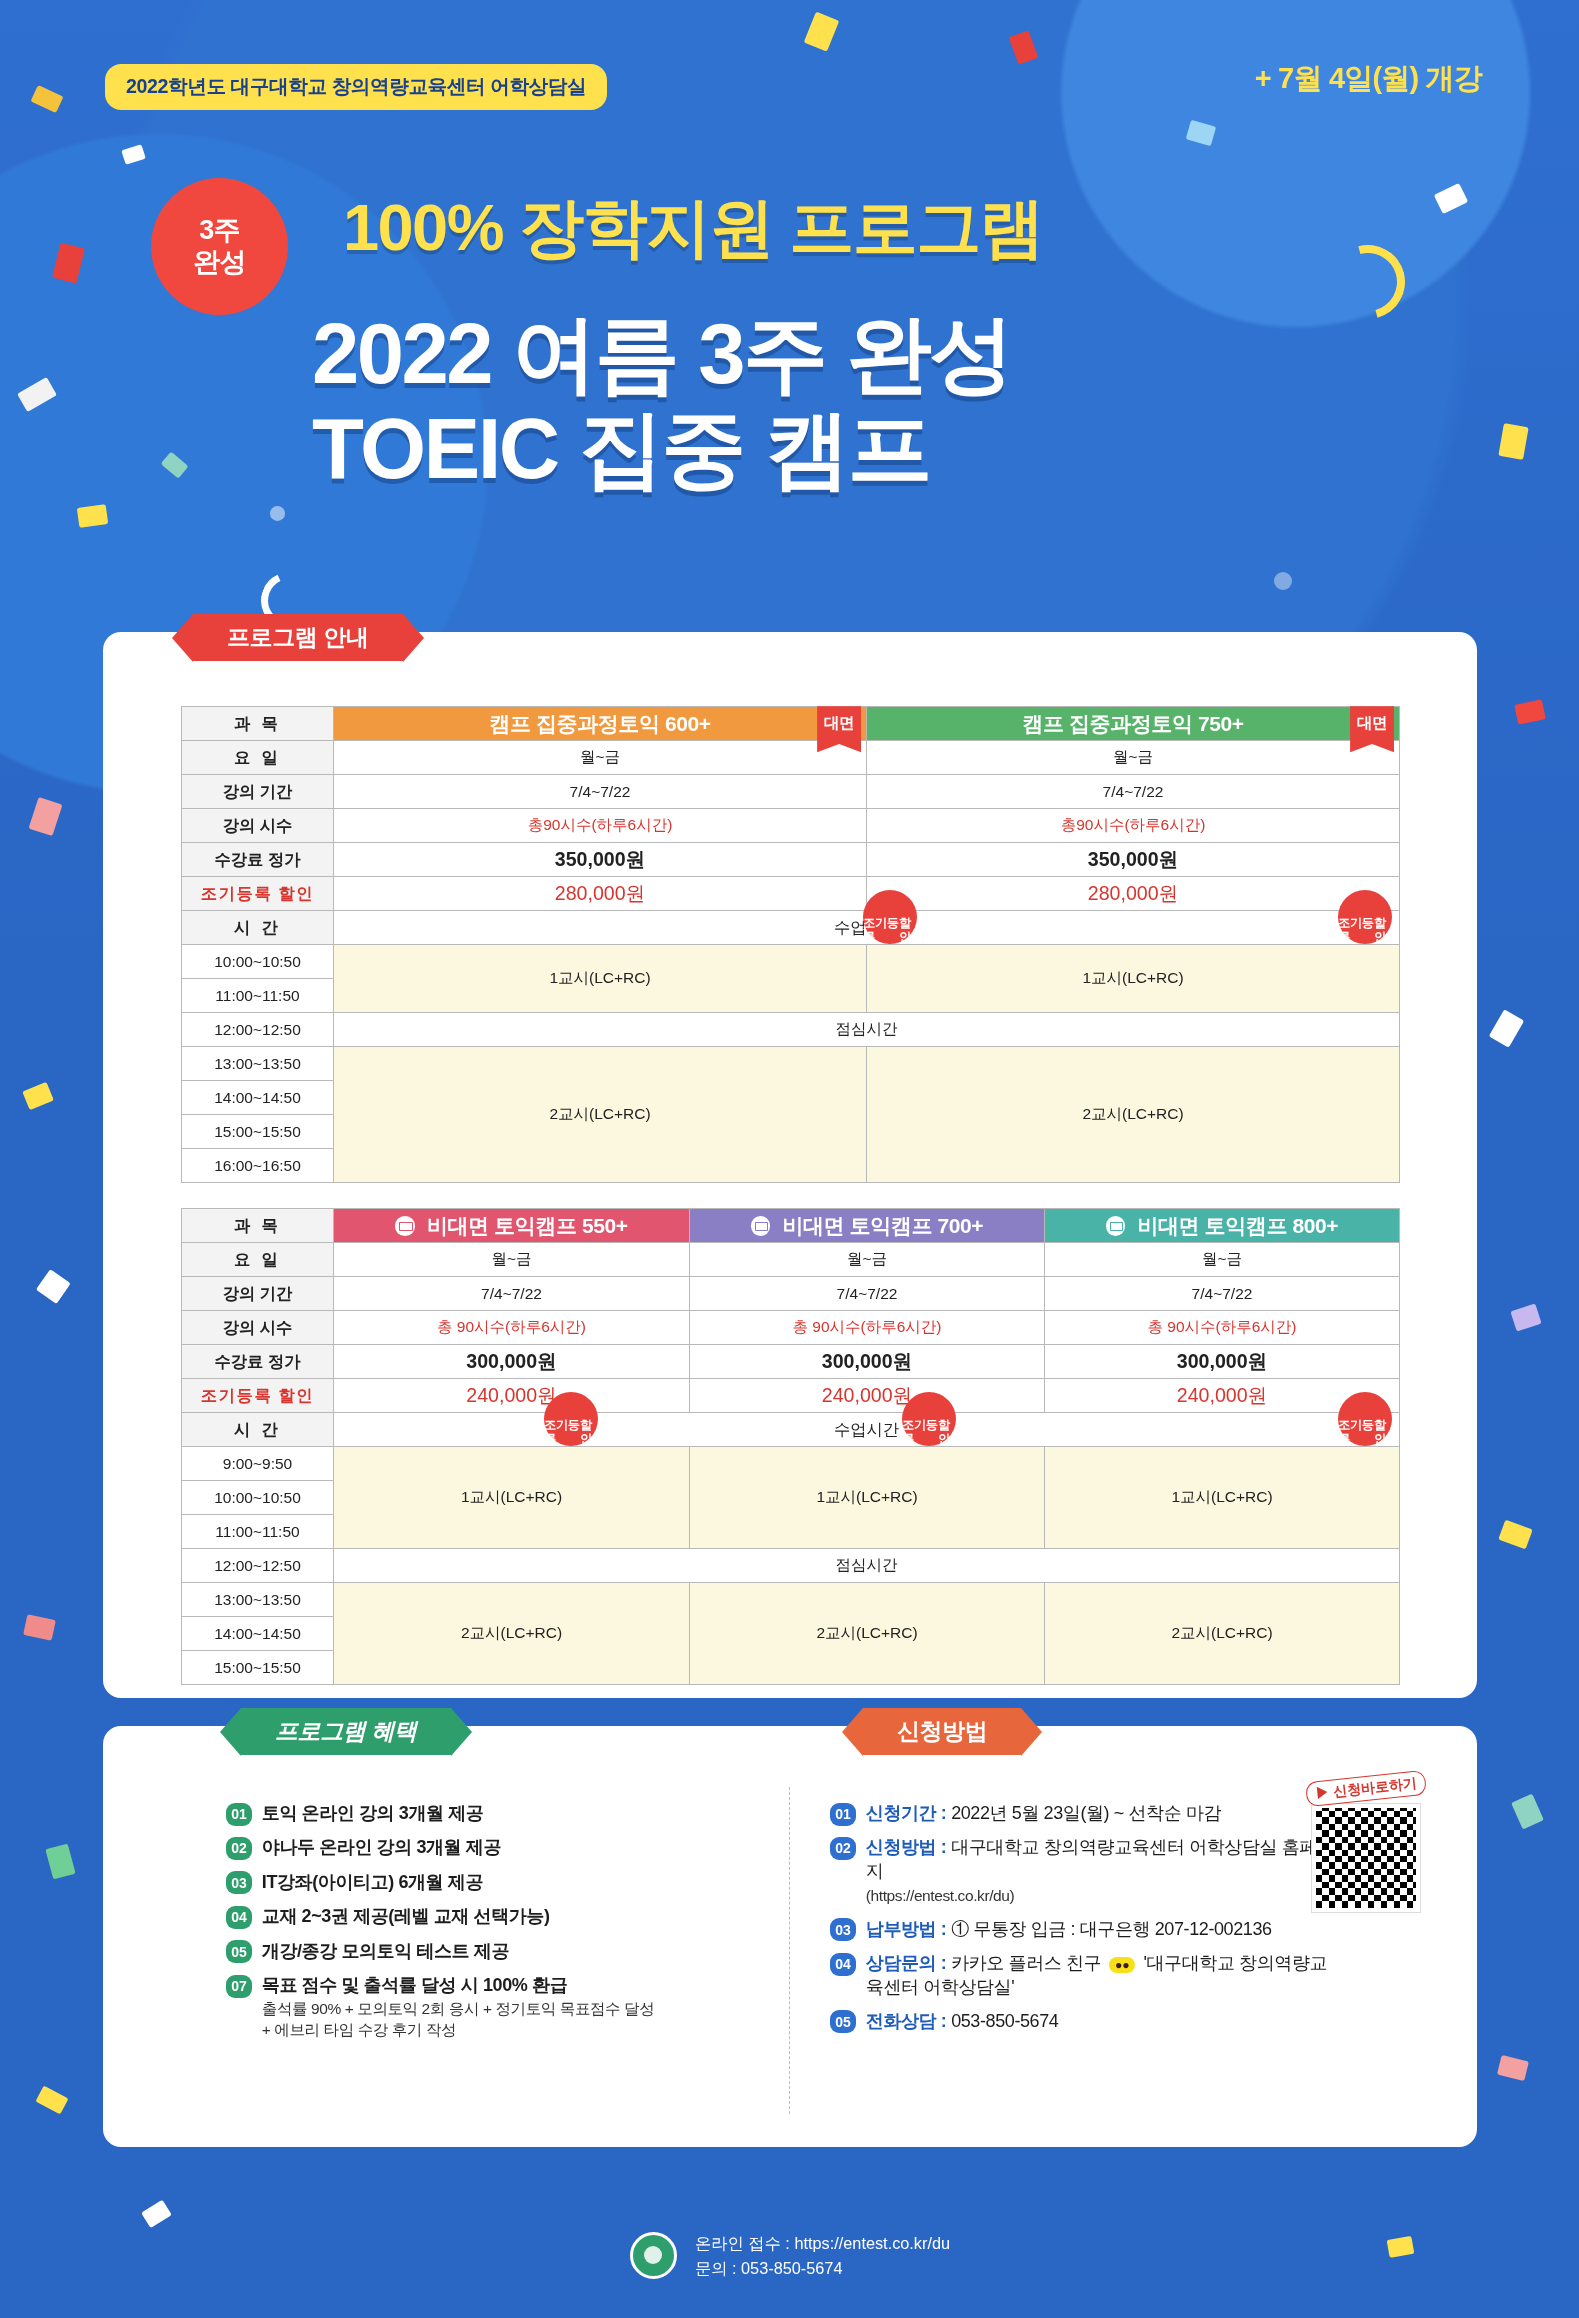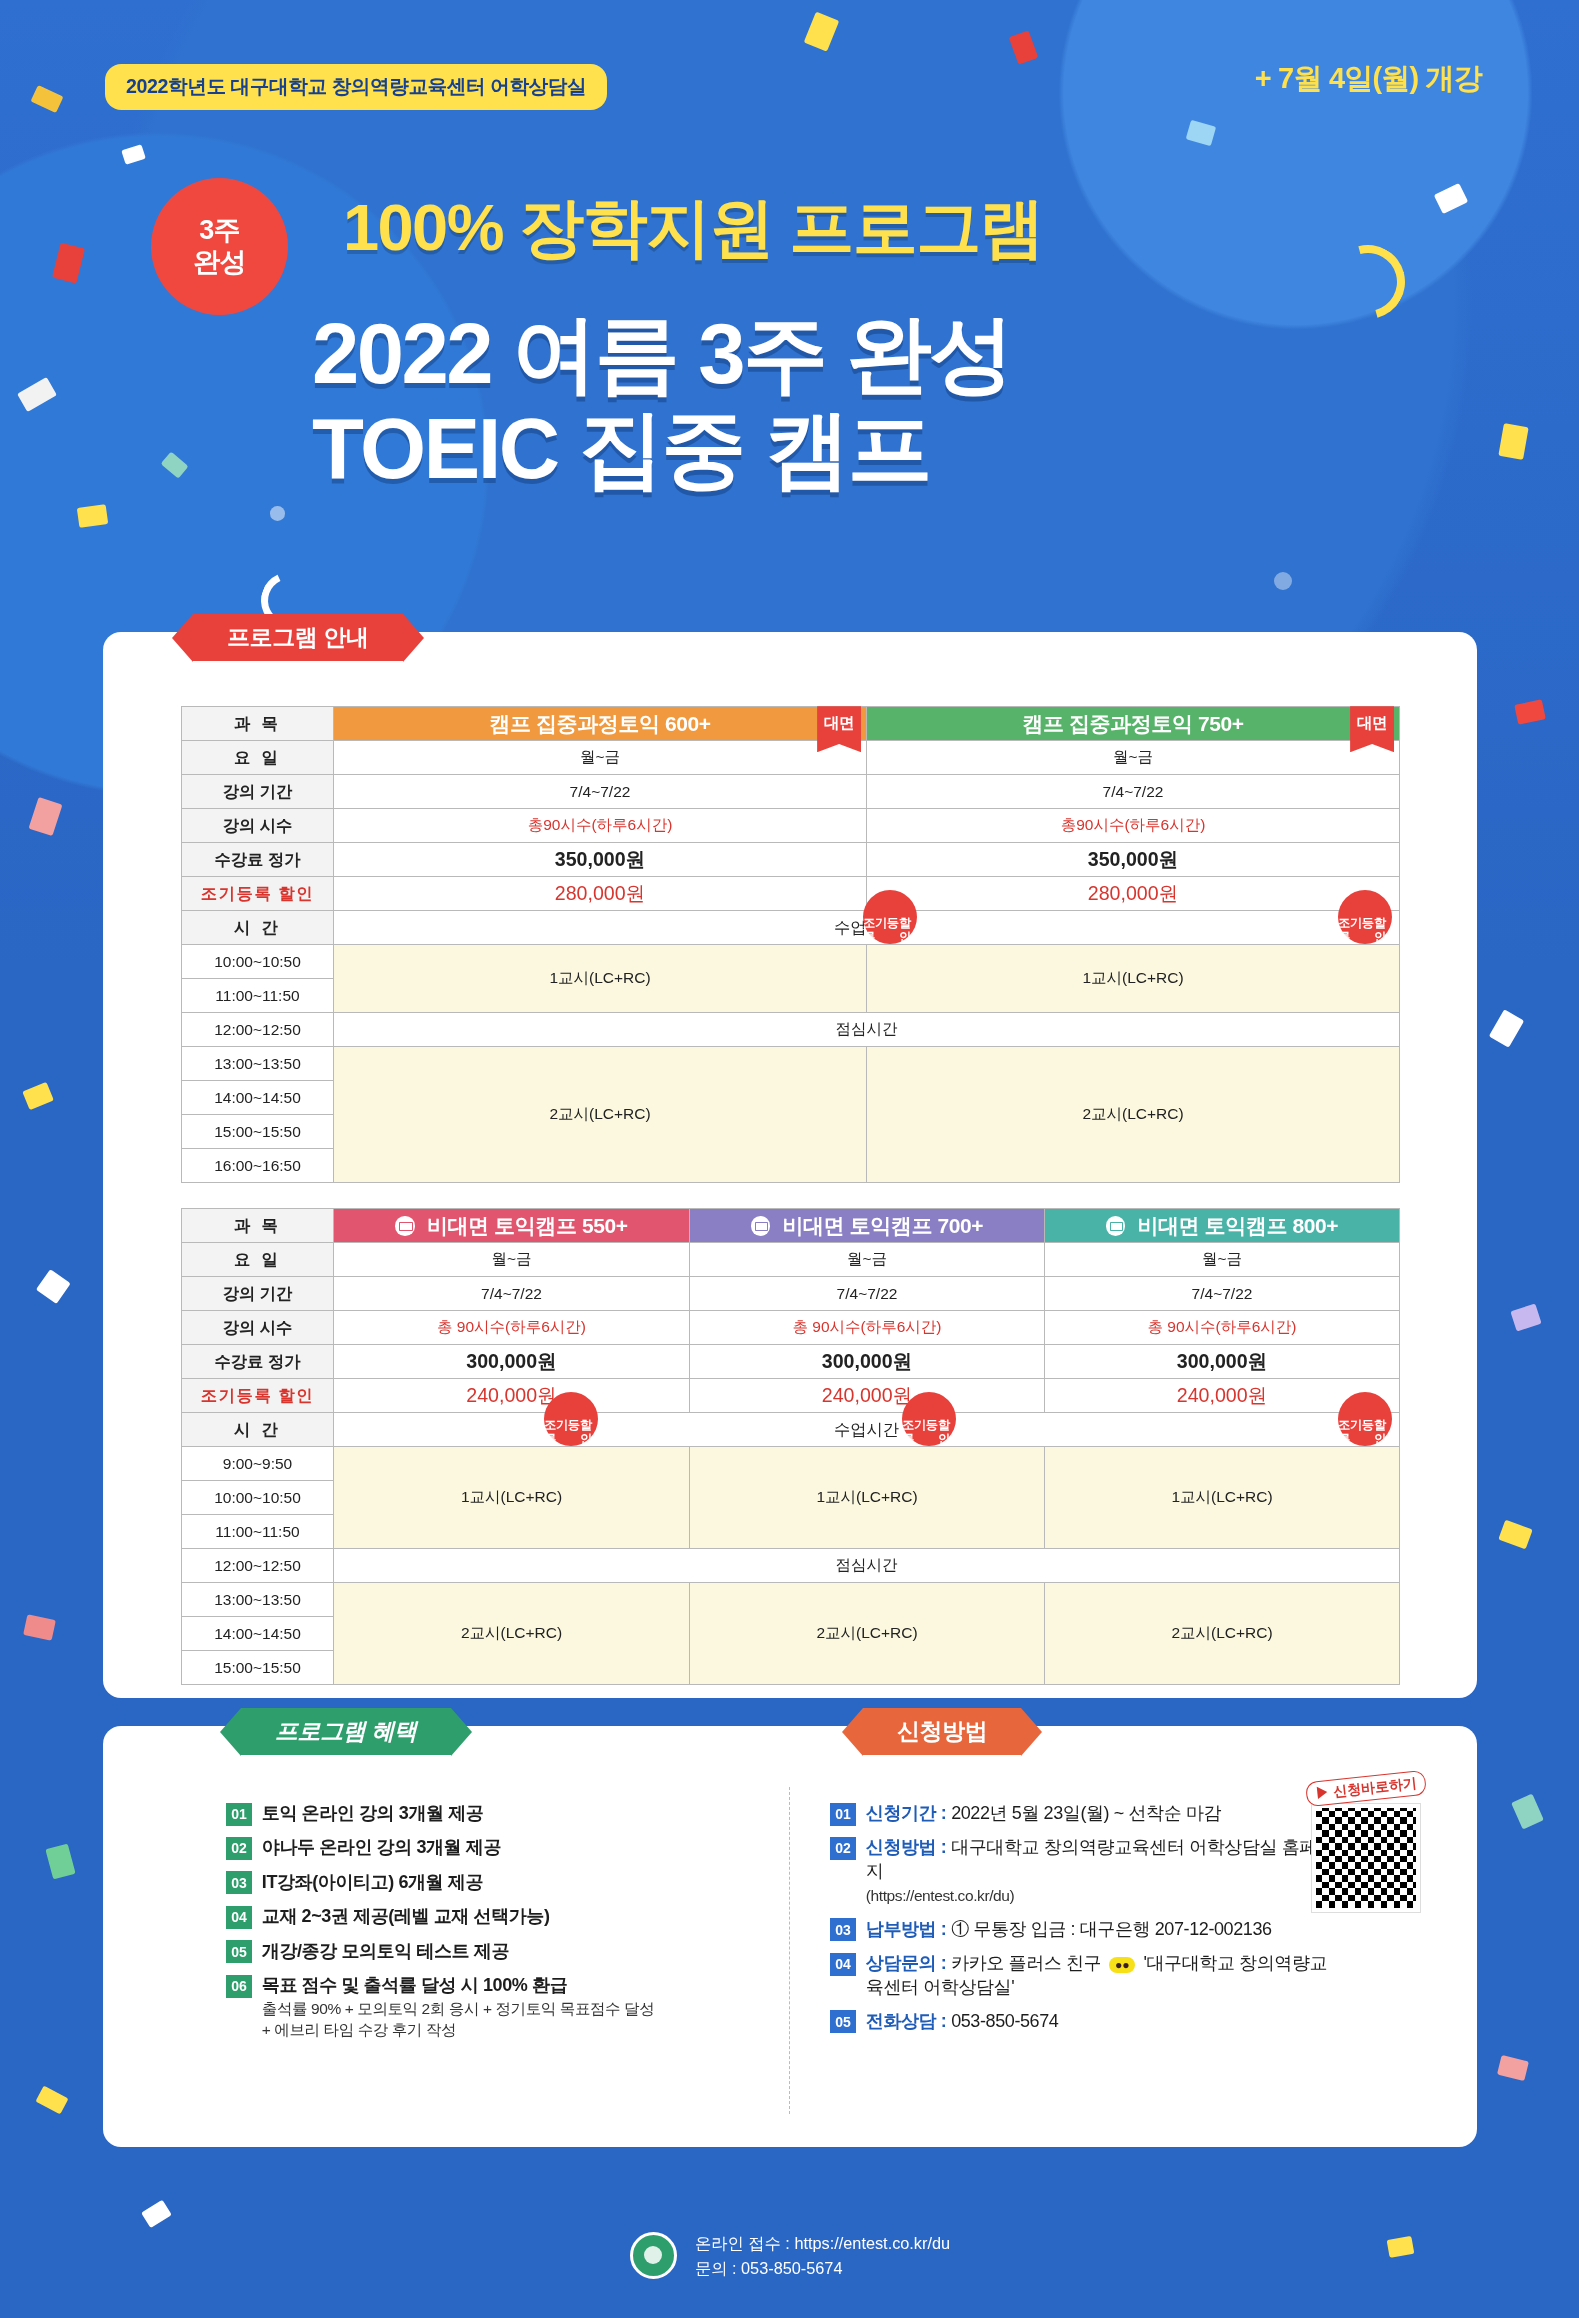--- a/index.html
+++ b/index.html
@@ -143,21 +143,21 @@
     border: 1.6px solid #49b3a8; border-radius: 0.8px;
   }
   .mi-pink::after   { border-color: #e2556f; }
   .mi-purple::after { border-color: #8a7fc4; }
   .mi-teal::after   { border-color: #49b3a8; }
 
   
   .col-list { position: absolute; font-size: 17px; color: #1d1d1d; }
   .li { display: flex; margin-bottom: 9.8px; align-items: flex-start; }
   .num {
-    flex: 0 0 auto; width: 26px; height: 23px; border-radius: 0;
+    flex: 0 0 auto; width: 26px; height: 23px; border-radius: 9px;
     background: #2f6fd0; color: #fff; font-size: 14px; font-weight: bold;
     display: flex; align-items: center; justify-content: center; margin-right: 9.8px; margin-top: 1.6px;
   }
   .num.green { background: #2f9e6d; }
   .li-body { flex: 1; }
   .li-title { font-weight: bold; font-size: 18px; letter-spacing: -0.4px; }
   .li-sub { font-size: 15.5px; color: #333; margin-top: 2.5px; line-height: 1.35; letter-spacing: -0.4px; }
   .vdiv { position: absolute; border-left: 1.6px dashed #bbb; }
 
   .qr-wrap { position: absolute; right: 57px; top: 163px; width: 108px; text-align: center; }
@@ -454,21 +454,21 @@
     </div>
     <div class="li">
       <span class="num green">04</span>
       <span class="li-body"><span class="li-title">교재 2~3권 제공(레벨 교재 선택가능)</span></span>
     </div>
     <div class="li">
       <span class="num green">05</span>
       <span class="li-body"><span class="li-title">개강/종강 모의토익 테스트 제공</span></span>
     </div>
     <div class="li">
-      <span class="num green">06</span>
+      <span class="num green">07</span>
       <span class="li-body">
         <span class="li-title">목표 점수 및 출석률 달성 시 100% 환급</span>
         <div class="li-sub" style="white-space:pre-line;">출석률 90% + 모의토익 2회 응시 + 정기토익 목표점수 달성
 + 에브리 타임 수강 후기 작성</div>
       </span>
     </div>
   </div>
 
   <div class="col-list" style="left:727px;top:75px;width:506px;">
     <div class="li">

